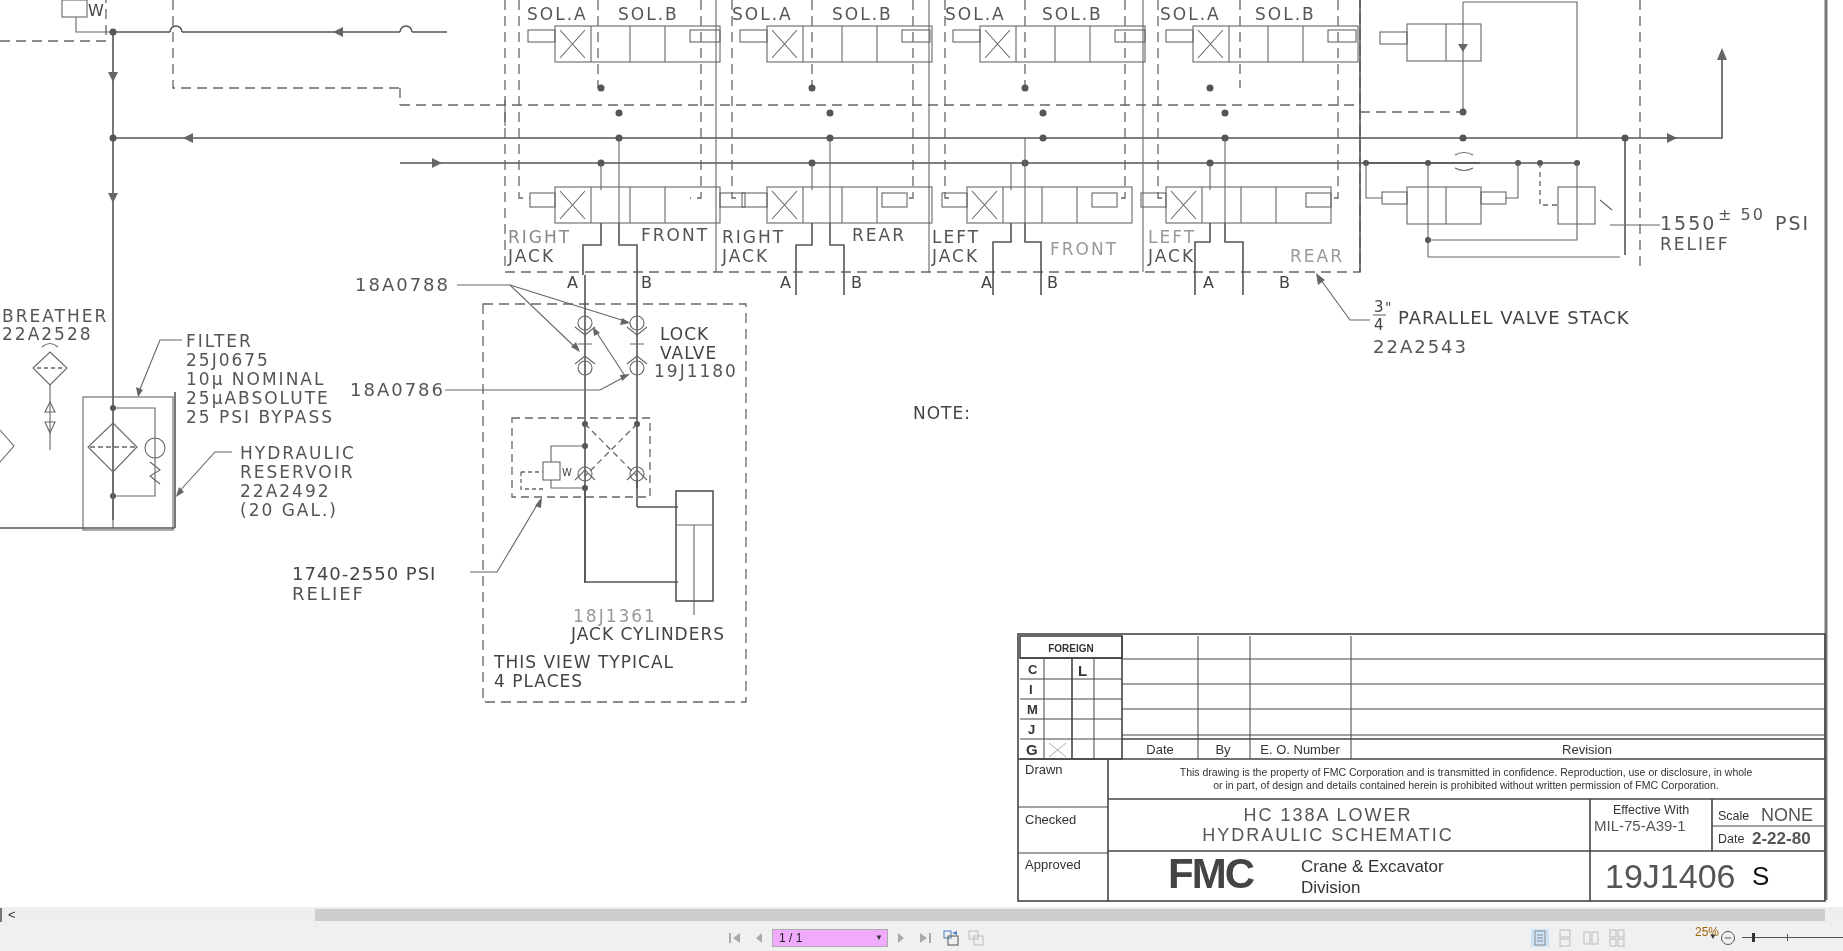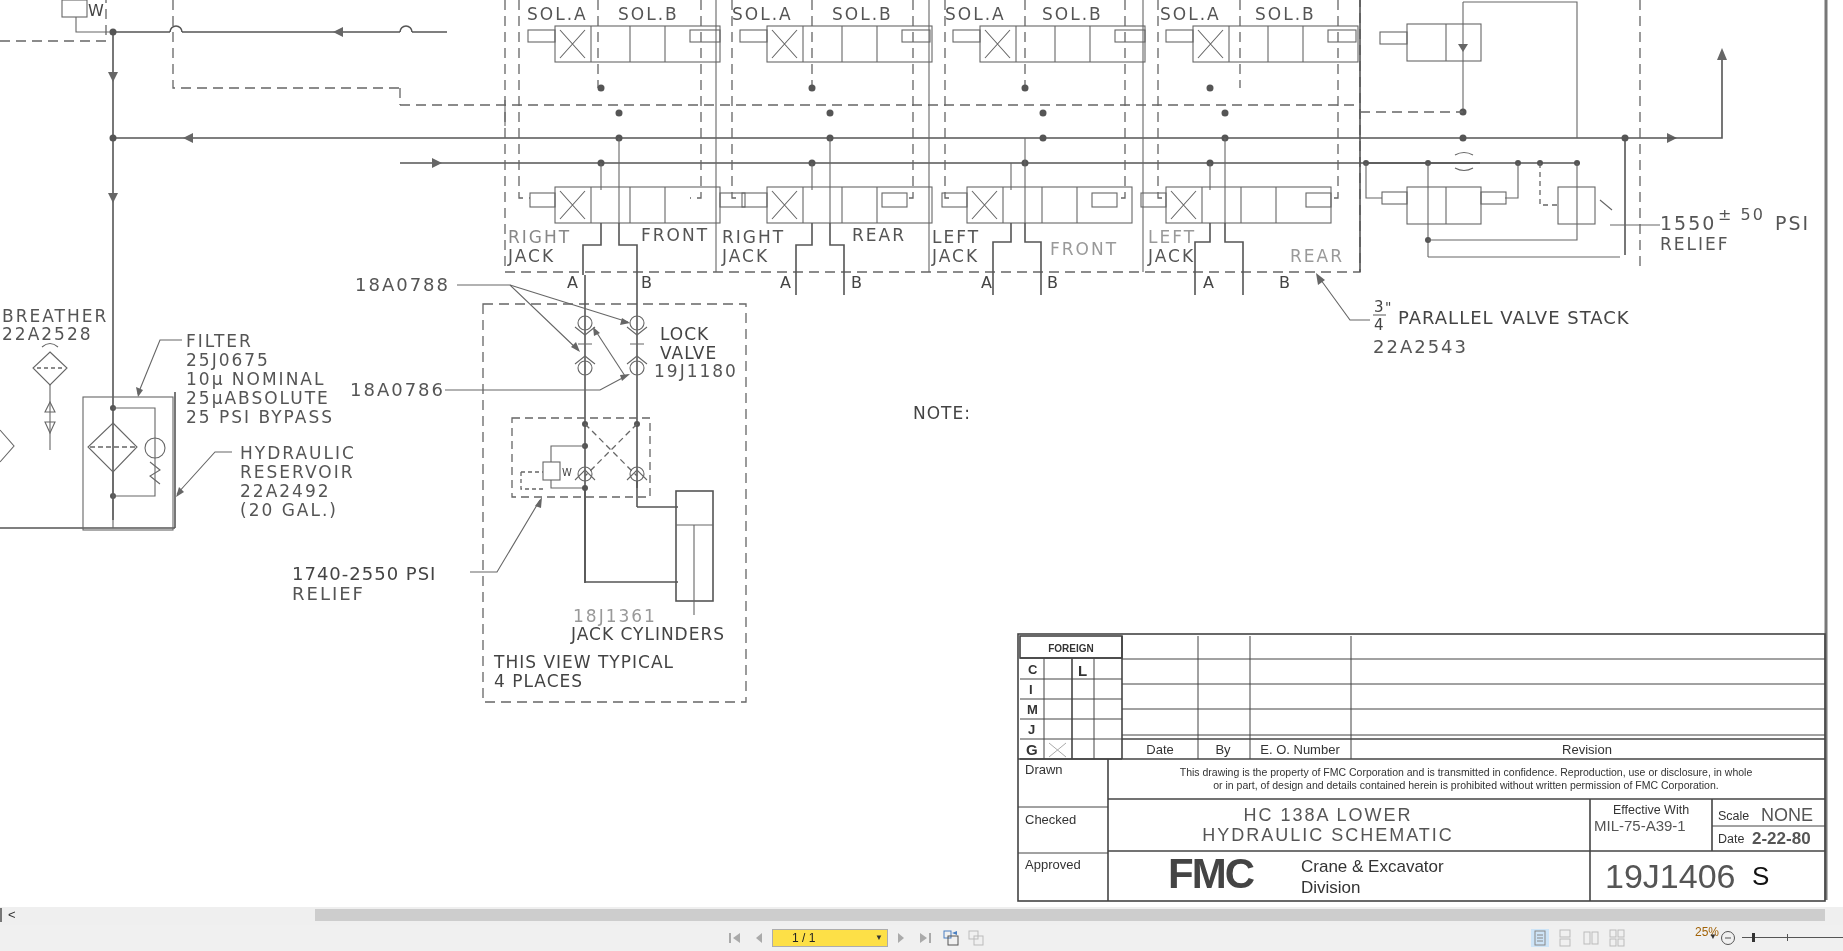--- a/index.html
+++ b/index.html
@@ -14,21 +14,21 @@
   .dot{fill:#555;}
   .arr{fill:#666;}
   .tb{stroke:#444;stroke-width:1.6;fill:none;}
   .tbt{font-family:"Liberation Sans",sans-serif;fill:#333;}
   #hscroll{position:absolute;left:0;top:907px;width:1843px;height:18px;background:#efefef;}
   #hscroll .thumb{position:absolute;left:315px;top:2px;width:1510px;height:12px;background:#cdcdcd;}
   #hscroll .left{position:absolute;left:4px;top:0;font-size:13px;color:#333;}
   #hscroll .edge{position:absolute;left:0;top:1px;width:2px;height:14px;background:#777;}
   #statusbar{position:absolute;left:0;top:925px;width:1843px;height:26px;background:#f0f0f0;font-size:13px;color:#333;}
   .sbtn{position:absolute;top:4px;width:18px;height:18px;display:flex;align-items:center;justify-content:center;color:#aaa;font-size:12px;}
-  #pagebox{position:absolute;left:772px;top:4px;width:116px;height:18px;border:1px solid #adadad;background:#fde047;box-sizing:border-box;font-size:12px;line-height:16px;padding-left:19px;color:#222;}
+  #pagebox{position:absolute;left:772px;top:4px;width:116px;height:18px;border:1px solid #adadad;background:#f0abfc;box-sizing:border-box;font-size:12px;line-height:16px;padding-left:6px;color:#222;}
   #pagebox .dd{position:absolute;right:4px;top:0;font-size:8px;color:#333;}
   #zoomval{position:absolute;left:1655px;top:0;font-size:12px;color:#a16207;margin-left:40px;}
   .viewbtn{position:absolute;top:4px;width:18px;height:18px;}
   .viewbtn.active{background:#cde4f7;}
 </style>
 </head>
 <body>
 
 <div id="viewport">
 <svg id="drawing" width="1843" height="907" viewBox="0 0 1843 907">

